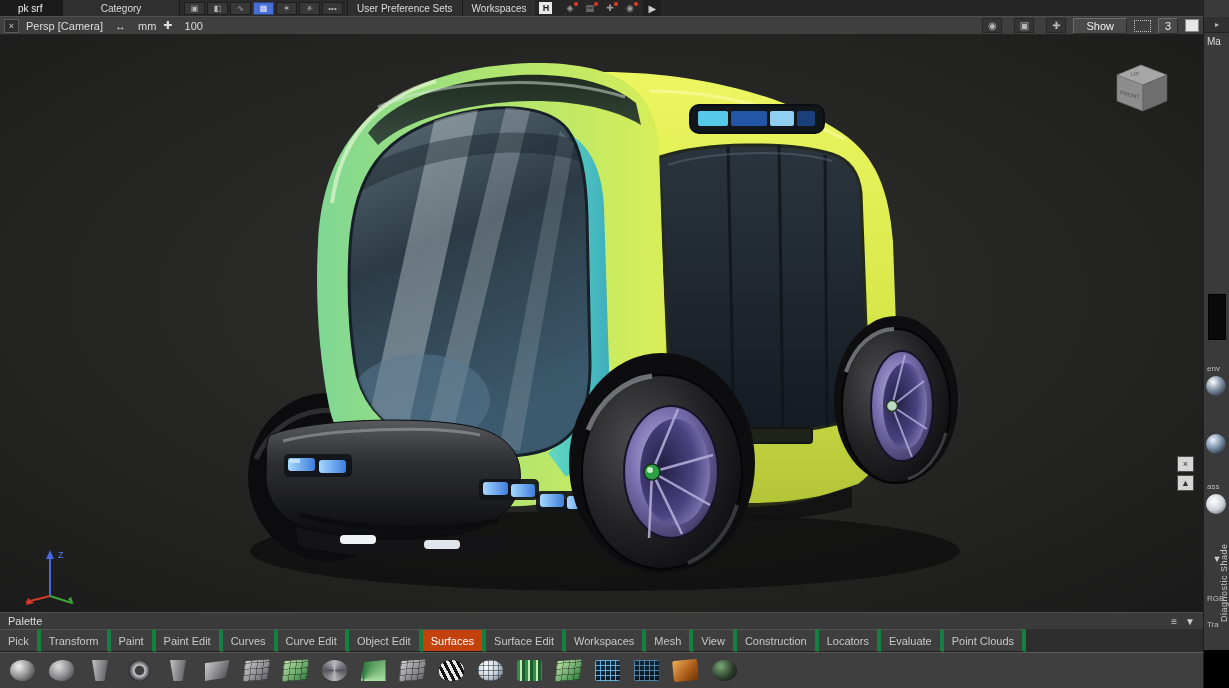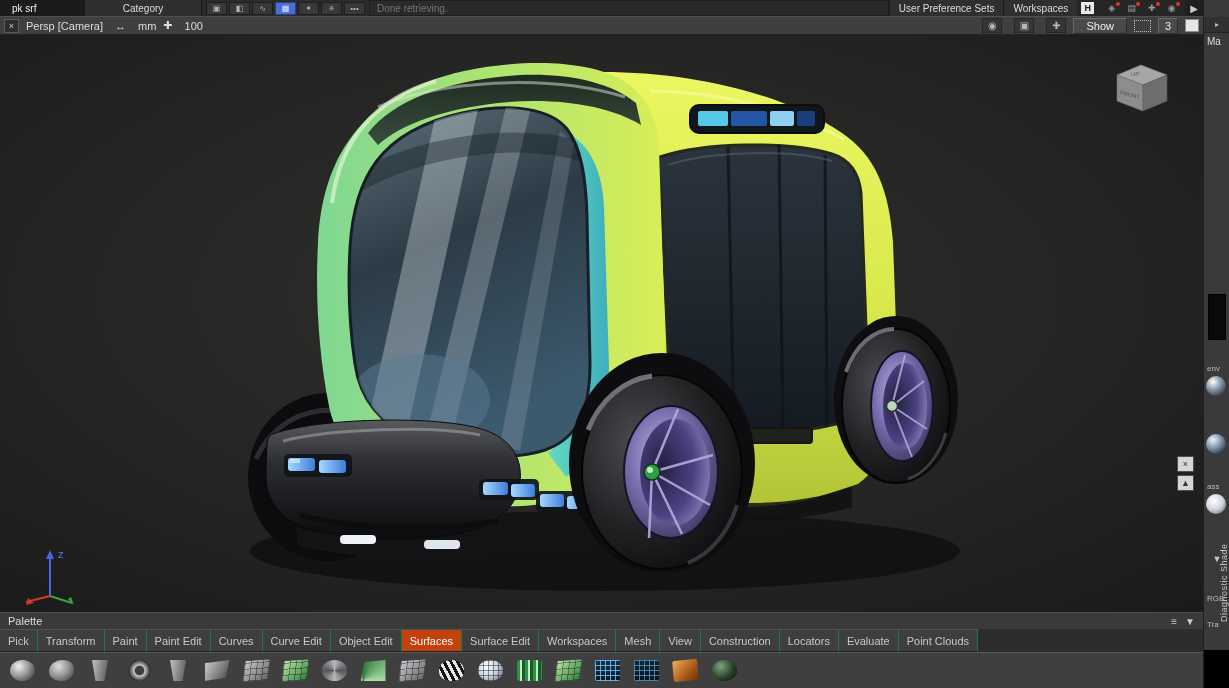--- a/index.html
+++ b/index.html
@@ -4,21 +4,21 @@
 <style>
   * { margin:0; padding:0; box-sizing:border-box; }
   html,body { width:1229px; height:688px; overflow:hidden; background:#2a2a2a;
     font-family:"Liberation Sans", sans-serif; }
   .app { display:flex; width:1229px; height:688px; }
   .left-col { width:1203px; display:flex; flex-direction:column; }
   .right-col { width:26px; background:#3a3a3a; border-left:1px solid #1f1f1f; position:relative; color:#ccc; overflow:hidden; }
 
   
   .menubar { height:16px; background:#262626; display:flex; align-items:stretch; font-size:10px; color:#ddd; }
-  .mb-pksrf { width:84px; background:#1b1b1b; color:#f0f0f0; display:flex; align-items:center; padding-left:12px; white-space:nowrap; }
+  .mb-pksrf { width:62px; background:#1b1b1b; color:#f0f0f0; display:flex; align-items:center; padding-left:18px; white-space:nowrap; }
   .mb-category { width:118px; background:#2f2f2f; display:flex; align-items:center; justify-content:center; border-left:1px solid #1a1a1a; border-right:1px solid #1a1a1a; }
   .mb-iconstrip { display:flex; align-items:center; gap:2px; padding:0 4px; background:#2b2b2b; }
   .mb-icon { width:21px; height:13px; background:#383838; border:1px solid #1e1e1e; color:#b5b5b5; font-size:8px; display:flex; align-items:center; justify-content:center; overflow:hidden; }
   .mb-icon.active { background:#4a6fd4; color:#eef; border-color:#2a3f84; }
   .mb-status { flex:1; background:#2a2a2a; border:1px solid #1e1e1e; color:#757575; display:flex; align-items:center; padding-left:7px; overflow:hidden; white-space:nowrap; }
   .mb-btn { background:#2f2f2f; border-left:1px solid #1a1a1a; display:flex; align-items:center; padding:0 9px; white-space:nowrap; }
   .mb-h { width:13px; height:12px; background:#e9e9e9; color:#1a1a1a; font-size:9px; font-weight:bold; display:flex; align-items:center; justify-content:center; align-self:center; margin:0 4px; }
   .mb-reds { display:flex; align-items:center; gap:5px; padding:0 6px; }
   .red-icon { position:relative; color:#9a9a9a; font-size:9px; width:15px; text-align:center; }
   .red-icon::after { content:""; position:absolute; right:-1px; top:-1px; width:4px; height:4px; border-radius:50%; background:#e03a2a; }
@@ -41,21 +41,21 @@
   .viewcube { position:absolute; top:24px; right:28px; }
   .axis-triad { position:absolute; left:16px; bottom:6px; }
   .edge-btns { position:absolute; right:9px; top:421px; display:flex; flex-direction:column; gap:3px; }
   .edge-btn { width:17px; height:16px; background:#d6d6d6; border:1px solid #4e4e4e; color:#333; font-size:9px; display:flex; align-items:center; justify-content:center; }
 
   
   .palettebar { height:17px; background:#3a3a3a; border-top:1px solid #4d4d4d; display:flex; align-items:center; font-size:11px; color:#ddd; padding:0 8px; }
   .pb-spacer { flex:1; }
   .pb-icon { color:#c9c9c9; font-size:10px; margin-left:8px; }
   .tabs { height:23px; background:#2d2d2d; display:flex; font-size:11px; color:#c8c8c8; overflow:hidden; }
-  .tab { padding:4px 8px; display:flex; align-items:center; background:#3e3e3e; border-right:1px solid #15803d; border-top:1px solid #525252; border-bottom:1px solid #1e1e1e; white-space:nowrap; }
+  .tab { padding:4px 8px; display:flex; align-items:center; background:#3e3e3e; border-right:4px solid #15803d; border-top:1px solid #525252; border-bottom:1px solid #1e1e1e; white-space:nowrap; }
   .tab.active { background:#c2410c; color:#fff; }
   .shelf { height:36px; background:#3f3f3f; border-top:1px solid #585858; display:flex; align-items:center; gap:3px; padding:0 4px; overflow:hidden; }
   .shelf-icon { width:36px; height:31px; display:flex; align-items:center; justify-content:center; flex:none; }
   .glyph { width:25px; height:21px; }
 
   .k-ball { border-radius:50%; background:radial-gradient(circle at 35% 30%, #f0f0f0, #9a9a9a 45%, #38383c 90%); }
   .k-blob { border-radius:60% 45% 55% 50%; background:radial-gradient(circle at 38% 30%, #e0e0e0, #8f8f92 50%, #3a3a3e 95%); }
   .k-cup { clip-path:polygon(18% 0, 82% 0, 68% 100%, 32% 100%); background:linear-gradient(100deg, #d8d8d8, #6a6a6e 70%, #333); }
   .k-torus { background:radial-gradient(circle, rgba(0,0,0,0) 26%, #c8c8c8 33%, #707074 52%, #2c2c30 66%, rgba(0,0,0,0) 70%); }
   .k-flag { clip-path:polygon(0 15%, 100% 0, 85% 85%, 0 100%); background:linear-gradient(120deg, #d2d2d4, #6c6c70 70%, #2e2e32); }
@@ -104,21 +104,20 @@
       <div class="mb-category">Category</div>
       <div class="mb-iconstrip">
           <div class="mb-icon">▣</div>
           <div class="mb-icon">◧</div>
           <div class="mb-icon">∿</div>
           <div class="mb-icon active">▦</div>
           <div class="mb-icon">✶</div>
           <div class="mb-icon">✳</div>
           <div class="mb-icon">•••</div>
         </div>
-      <div class="mb-status">Done retrieving.</div>
       <div class="mb-btn">User Preference Sets</div>
       <div class="mb-btn">Workspaces</div>
       <div class="mb-h">H</div>
       <div class="mb-reds">
           <div class="red-icon">◈</div>
           <div class="red-icon">▤</div>
           <div class="red-icon">✚</div>
           <div class="red-icon">◉</div>
         </div>
       <div class="mb-arrow">▶</div>

